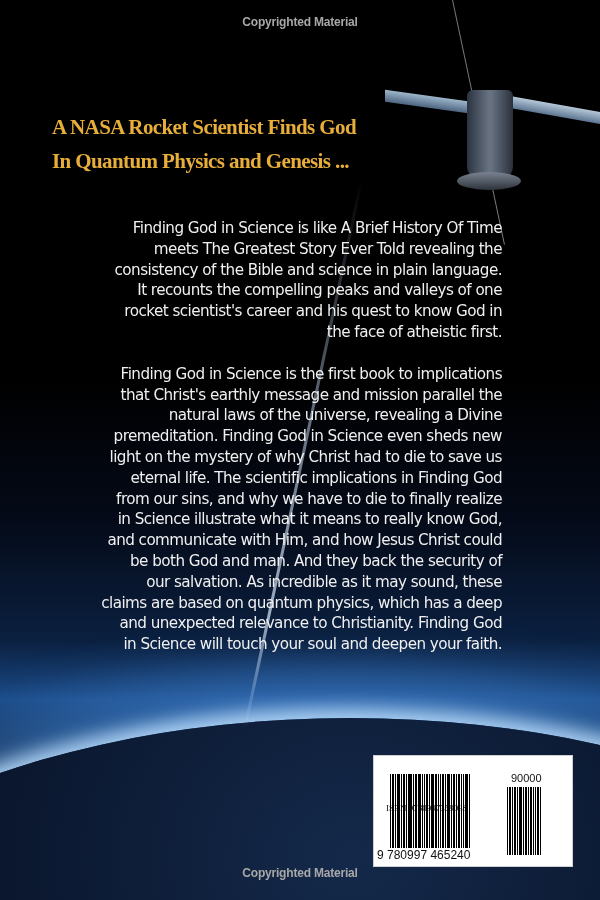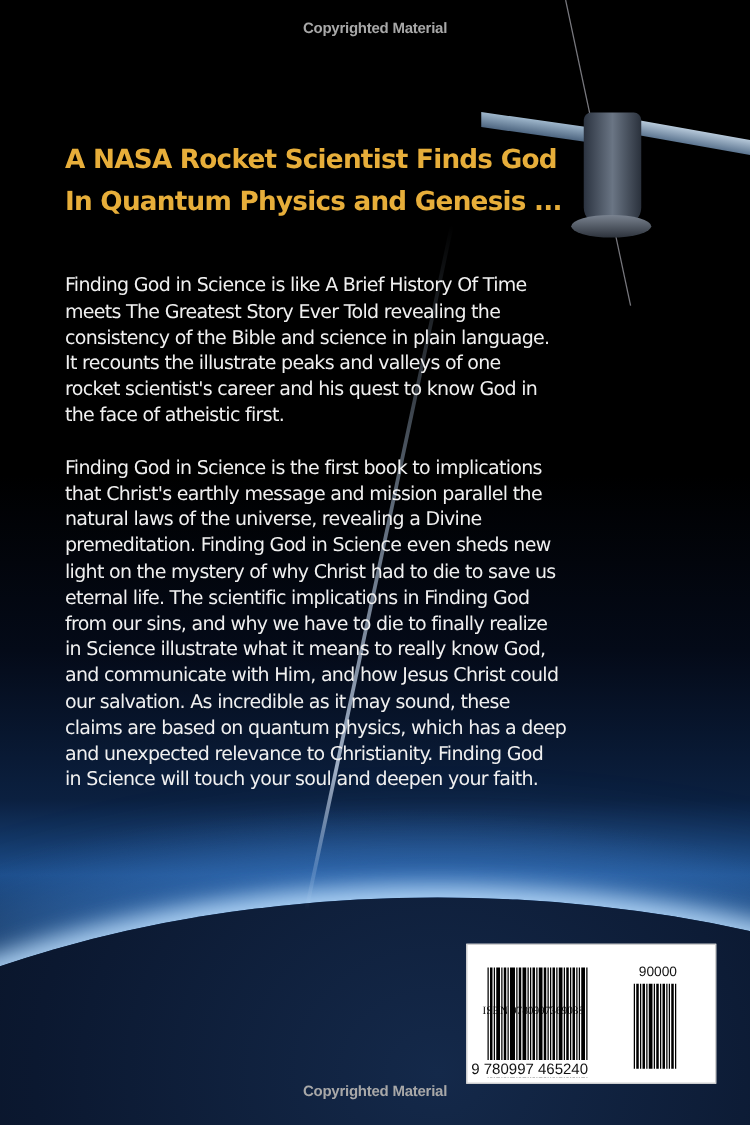--- a/index.html
+++ b/index.html
@@ -53,27 +53,27 @@
     position: absolute; left: 0; width: 600px; text-align: center;
     color: #a8a8a8; font-size: 12px; font-weight: bold; letter-spacing: -0.2px;
   }
   .copyright.top { top: 15px; }
   .copyright.bottom { top: 866px; }
   .title {
     position: absolute; left: 52px; top: 110px;
     color: #e7ae3a; font-family: "DejaVu Sans", sans-serif; font-weight: bold;
     font-size: 21px; line-height: 34px; letter-spacing: -0.6px;
   }
-  .title div { white-space: nowrap; }
+  .title div { white-space: nowrap; font-family: Liberation Serif, serif; }
   .body-text {
     position: absolute; left: 52px; top: 218px; width: 450px;
     color: #f0f0f0; font-family: "DejaVu Sans", sans-serif;
     font-size: 15.2px; line-height: 20.8px; letter-spacing: -0.55px;
   }
-  .body-text .line { white-space: nowrap; }
+  .body-text .line { white-space: nowrap; text-align: right; }
   .body-text .gap { height: 21px; }
   .barcode-box {
     position: absolute; left: 373px; top: 755px; width: 198px; height: 110px;
     background: #fff; border: 1px solid #d0d0d0;
   }
   .isbn-label {
     position: absolute; left: 12px; top: 5px; font-size: 9px; color: #111;
     font-family: Liberation Serif, serif;
     margin-top: 42px;
   }
@@ -107,35 +107,36 @@
   <div class="title">
     <div>A NASA Rocket Scientist Finds God</div>
     <div>In Quantum Physics and Genesis ...</div>
   </div>
 
   <div class="body-text">
     <div>
       <div class="line">Finding God in Science is like A Brief History Of Time</div>
       <div class="line">meets The Greatest Story Ever Told revealing the</div>
       <div class="line">consistency of the Bible and science in plain language.</div>
-      <div class="line">It recounts the illustrate peaks and valleys of one</div>
+      <div class="line">It recounts the compelling peaks and valleys of one</div>
       <div class="line">rocket scientist's career and his quest to know God in</div>
       <div class="line">the face of atheistic first.</div>
     </div>
     <div class="gap"></div>
     <div>
       <div class="line">Finding God in Science is the first book to implications</div>
       <div class="line">that Christ's earthly message and mission parallel the</div>
       <div class="line">natural laws of the universe, revealing a Divine</div>
       <div class="line">premeditation.  Finding God in Science even sheds new</div>
       <div class="line">light on the mystery of why Christ had to die to save us</div>
       <div class="line">eternal life.  The scientific implications in Finding God</div>
       <div class="line">from our sins, and why we have to die to finally realize</div>
       <div class="line">in Science illustrate what it means to really know God,</div>
       <div class="line">and communicate with Him, and how Jesus Christ could</div>
+      <div class="line">be both God and man.  And they back the security of</div>
       <div class="line">our salvation.  As incredible as it may sound, these</div>
       <div class="line">claims are based on quantum physics, which has a deep</div>
       <div class="line">and  unexpected relevance to Christianity. Finding God</div>
       <div class="line">in Science will touch your soul and deepen your faith.</div>
     </div>
   </div>
 
   <div class="barcode-box">
     <div class="isbn-label">ISBN 9780997369038</div>
     <div class="bars-main">

